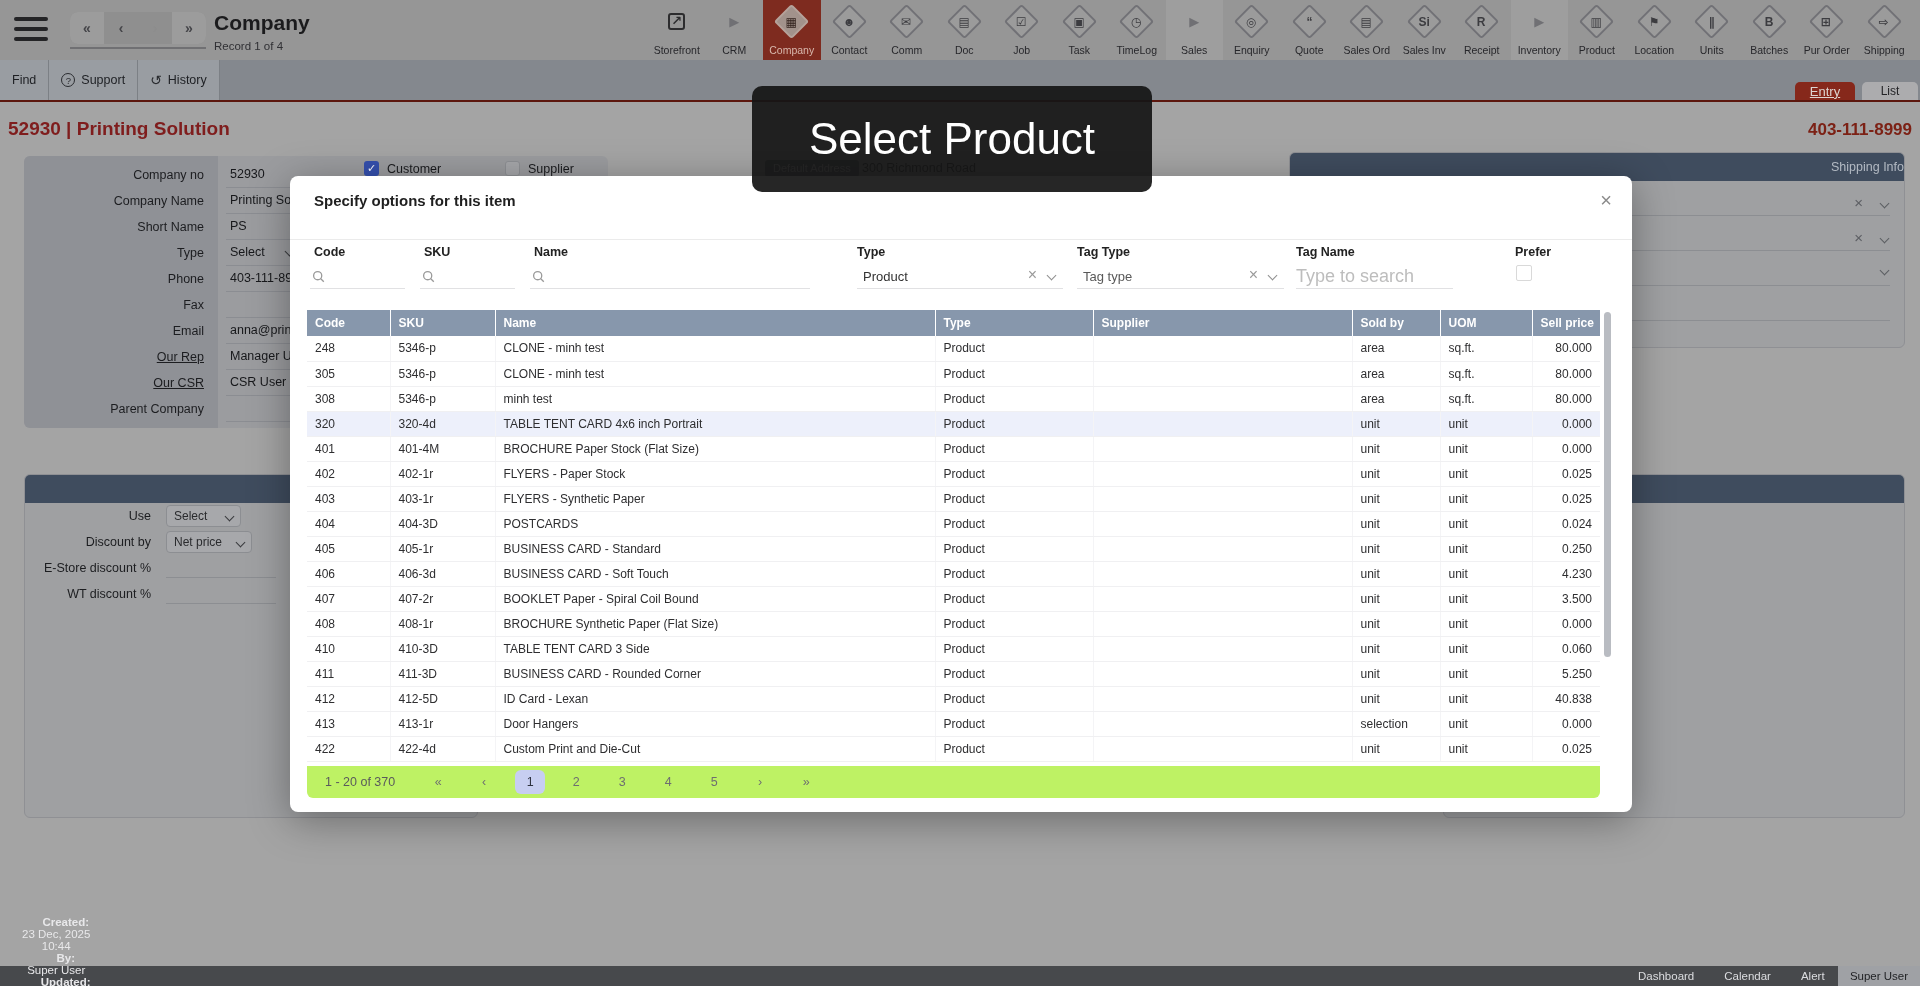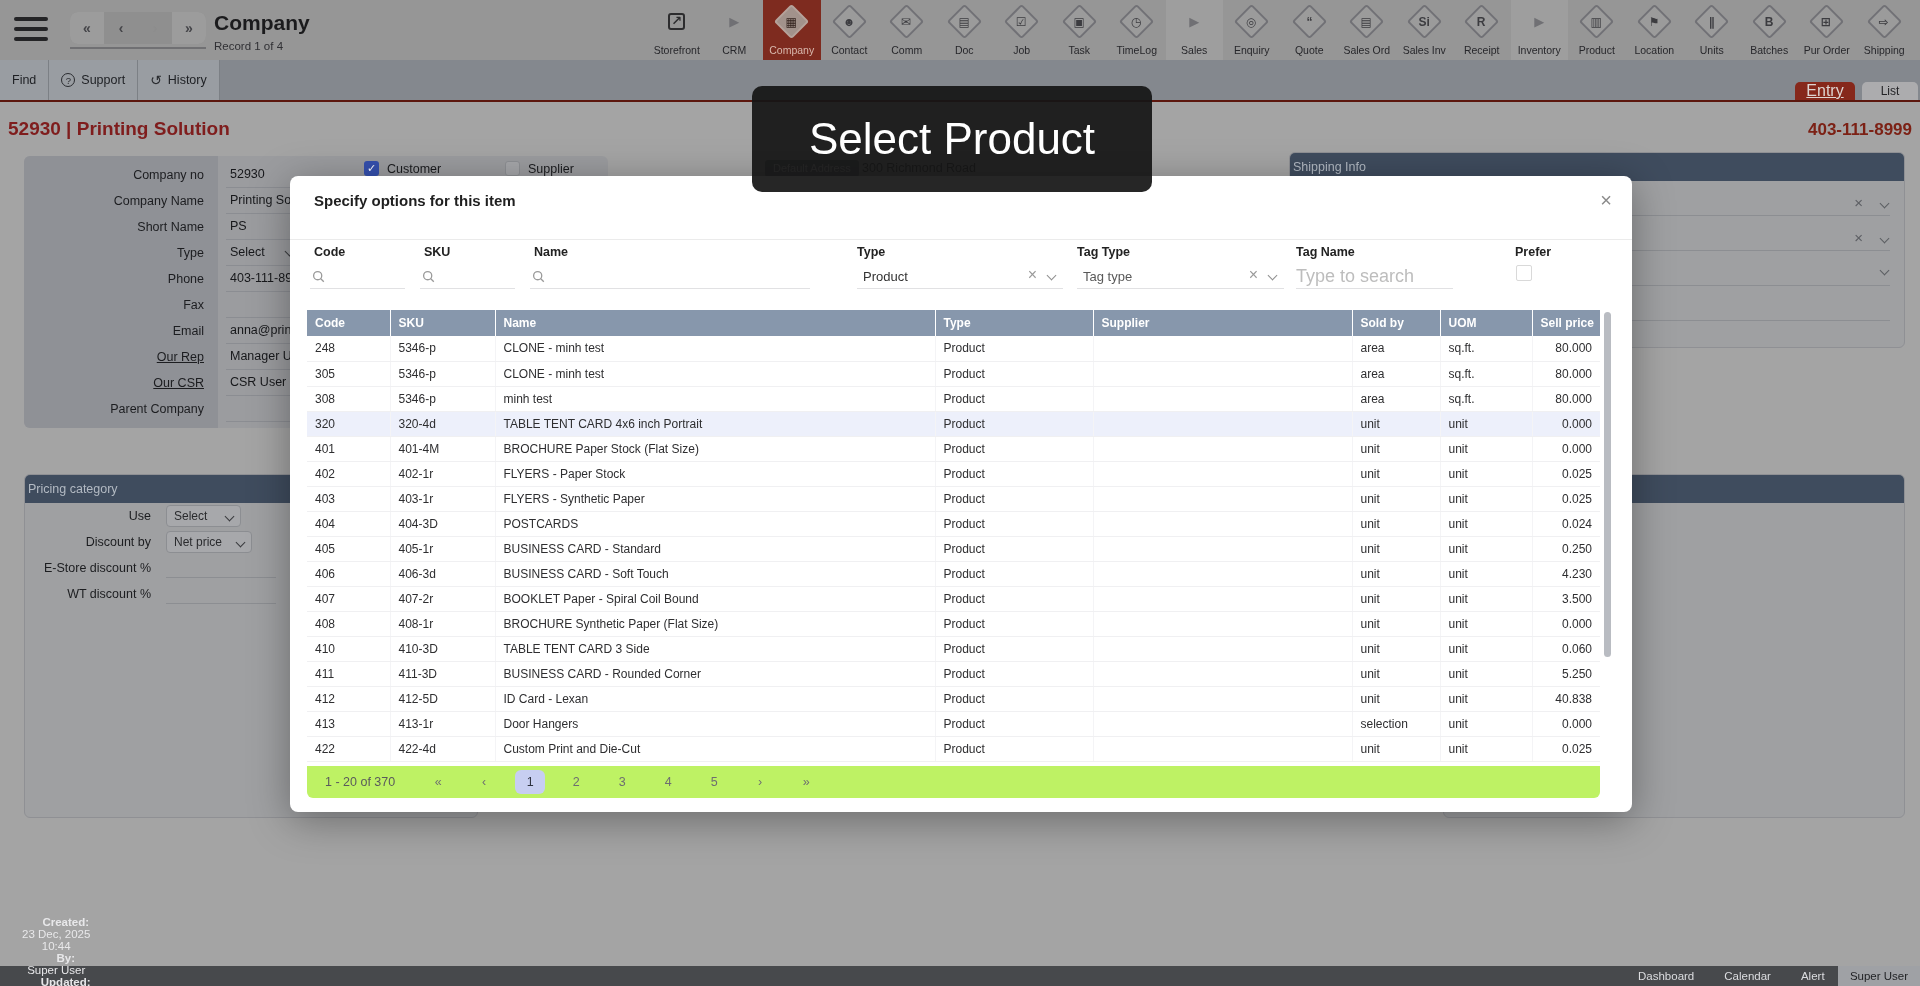--- a/index.html
+++ b/index.html
@@ -30,21 +30,21 @@
   .tb-item.active .g { color:#33231e; }
   .icon-arrow { font-size:13px; color:#707074; }
   .icon-link { font-size:13px; color:#2c2c2e; border:2px solid #2c2c2e; border-radius:3px; width:17px; height:17px; line-height:12px; text-align:center; font-weight:bold; }
 
   
   .menubar { position:absolute; left:0; top:60px; width:1920px; height:40px; background:#84888e; }
   #menubar-left { position:absolute; left:0; top:0; height:40px; background:#999da2; display:flex; }
   .menu-item { padding:0 12px; font-size:12.5px; color:#1d1f23; display:flex; align-items:center; gap:6px; border-right:1px solid #7c8085; cursor:pointer; }
   .support-q { width:14px; height:14px; border:1.2px solid #2a2c30; border-radius:50%; font-size:9.5px; display:flex; align-items:center; justify-content:center; color:#2a2c30; }
   .history-ic { font-size:14px; color:#2a2c30; line-height:1; }
-  .entry-btn { position:absolute; left:1795px; top:22px; width:60px; height:18px; border-radius:5px 5px 0 0; background:#86281b; color:#ded5d1; font-size:16px; display:flex; align-items:center; justify-content:center; cursor:pointer;text-decoration:underline; }
+  .entry-btn { position:absolute; left:1795px; top:22px; width:60px; height:18px; border-radius:5px 5px 0 0; background:#86281b; color:#ded5d1; font-size:13px; display:flex; align-items:center; justify-content:center; cursor:pointer;text-decoration:underline; }
   .list-btn { position:absolute; left:1862px; top:22px; width:56px; height:18px; border-radius:5px 5px 0 0; background:#acacae; color:#232326; font-size:12px; display:flex; align-items:center; justify-content:center; cursor:pointer; }
   .redline { position:absolute; left:0; top:100px; width:1920px; height:2px; background:#5c170e; }
 
   
   .page-title { position:absolute; left:8px; top:118px; font-size:19px; font-weight:bold; color:#7f1d1d; }
   .page-phone { position:absolute; right:8px; top:120px; font-size:17px; font-weight:bold; color:#7c2115; }
 
   
   .company-panel { position:absolute; left:24px; top:156px; width:584px; height:272px; background:#9b9c9f; border-radius:6px; }
   .form-labels { position:absolute; left:0; top:0; width:194px; height:100%; background:#8f9196; border-radius:6px 0 0 6px; padding-top:6px; }
@@ -56,21 +56,21 @@
   .fv-row .fv-chev { position:absolute; left:60px; top:8px; }
   .cb-group { position:absolute; display:flex; gap:8px; align-items:center; font-size:12.5px; color:#1a1b1e; }
   .checkbox { width:15px; height:15px; border-radius:3px; }
   .checkbox.checked { background:#3550ae; color:#fff; font-size:11px; line-height:15px; text-align:center; }
   .checkbox.empty { border:1px solid #8e9094; background:#a6a7aa; }
   .addr-chip { position:absolute; left:765px; top:160px; height:17px; background:#54575c; color:#d2d3d5; font-size:11px; padding:0 8px; line-height:17px; border-radius:3px; }
   .addr-value { position:absolute; left:862px; top:161px; font-size:12.5px; color:#141517; }
 
   
   .side-panel { position:absolute; background:#9fa0a2; border:1px solid #8f9094; border-radius:6px; }
-  .panel-header { height:28px; background:#3f4c5e; border-radius:5px 5px 0 0; color:#b3bac3; font-size:12.5px; line-height:28px; padding-left:3px; }
+  .panel-header { height:28px; background:#3f4c5e; border-radius:5px 5px 0 0; color:#b3bac3; font-size:12.5px; line-height:28px; padding-left:3px;text-align:right; }
   .shipping-panel { left:1289px; top:152px; width:616px; height:196px; }
   .ship-row { margin:11px 14px 0; height:24px; border-bottom:1px solid #8c8e92; position:relative; }
   .ship-icons { position:absolute; right:2px; top:3px; display:flex; gap:18px; align-items:center; color:#5c5e63; font-size:15px; line-height:1; }
   .ship-icons .chev-dark { border-color:#5c5e63; margin-top:2px; }
   .pricing-panel { left:24px; top:474px; width:454px; height:344px; }
   .pr-row { display:flex; align-items:center; height:26px; }
   .pr-label { width:141px; text-align:right; font-size:12.5px; color:#1c1d20; padding-right:15px; white-space:nowrap; }
   .mini-select { height:22px; background:#a7a8ab; border:1px solid #8c8e92; border-radius:4px; font-size:12px; color:#2a2b2e; padding:0 20px 0 7px; line-height:20px; position:relative; }
   .mini-select .fv-chev { position:absolute; right:7px; top:7px; left:auto; }
   .mini-input { width:110px; height:20px; border-bottom:1px solid #8c8e92; }

